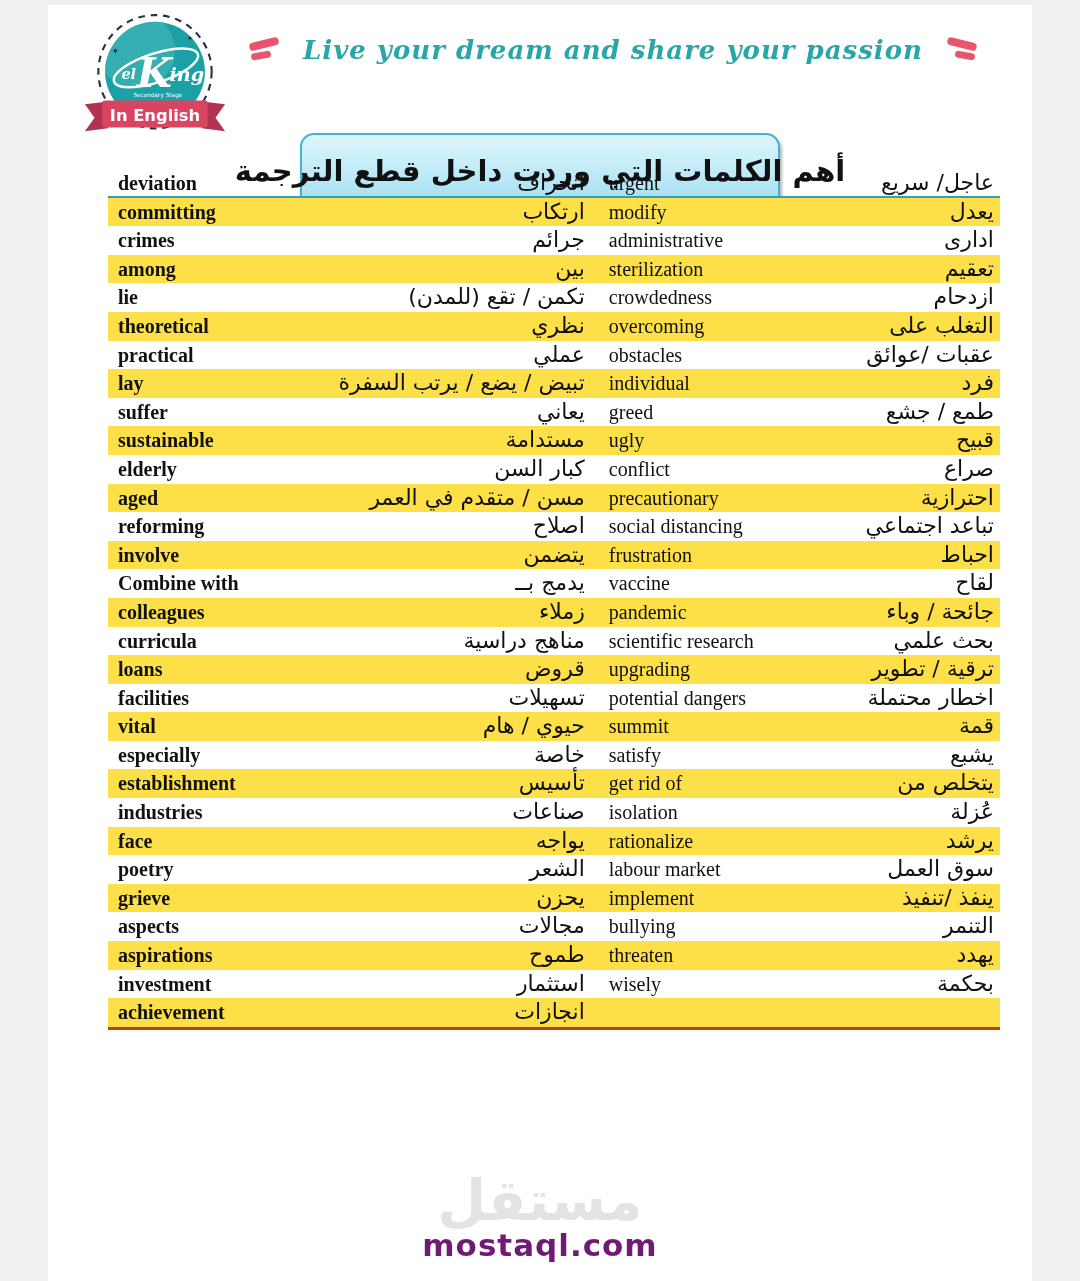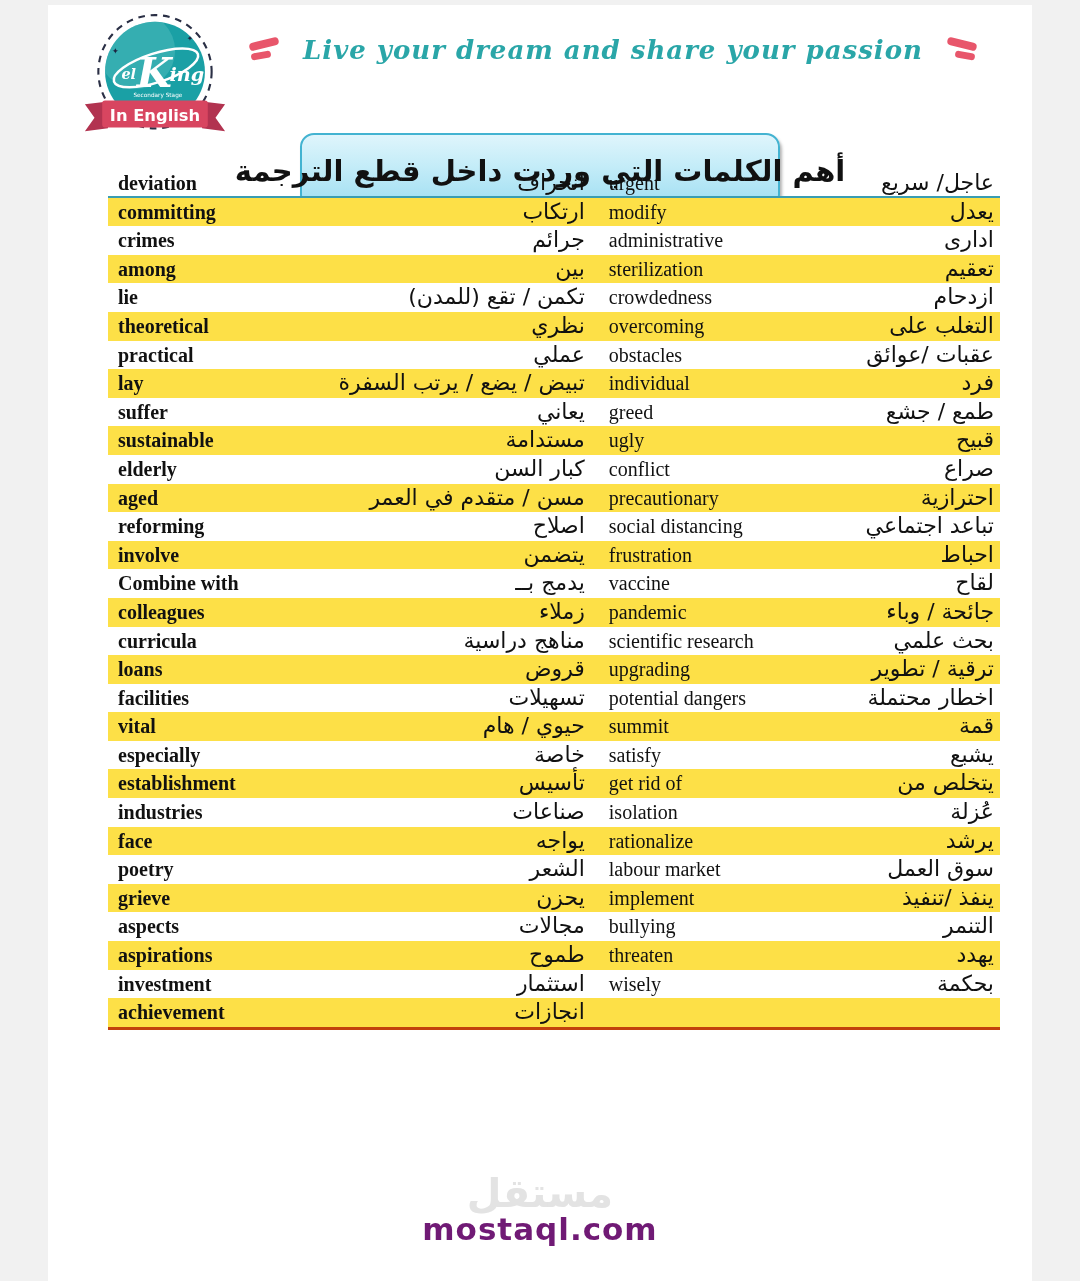--- a/index.html
+++ b/index.html
@@ -80,21 +80,21 @@
   .half-r .en { padding-left: 12px; }
   .half-r .ar { padding-right: 6px; }
 
   
   .watermark {
     position: absolute; left: 0; top: 1168px; width: 984px;
     text-align: center;
     font-family: "DejaVu Sans", sans-serif;
     pointer-events: none;
   }
-  .watermark .wm-logo { font-size: 40px; font-weight: bold; color: #e3e3e3; direction: rtl; line-height: 1.0; }
+  .watermark .wm-logo { font-size: 56px; font-weight: bold; color: #e3e3e3; direction: rtl; line-height: 1.0; }
   .watermark .wm-site { font-size: 31px; font-weight: bold; color: #701a75; letter-spacing: 1px; margin-top: -2px; }
 </style>
 </head>
 <body>
 
 <div class="sheet">
 
   <div class="logo">
     <svg viewBox="0 0 150 135" width="144" height="132">
       <defs>

